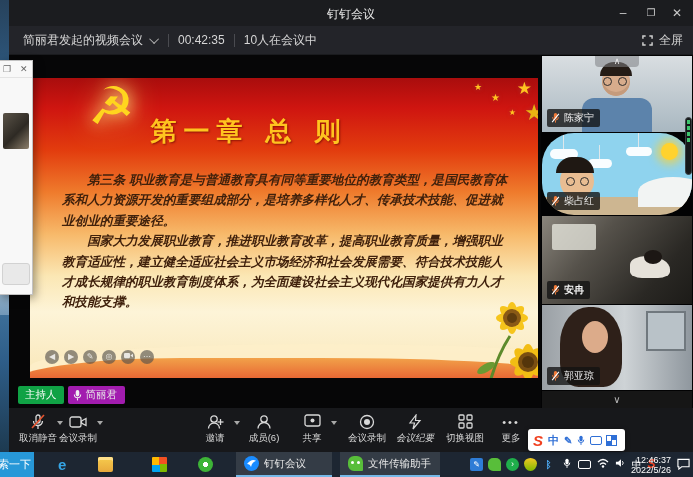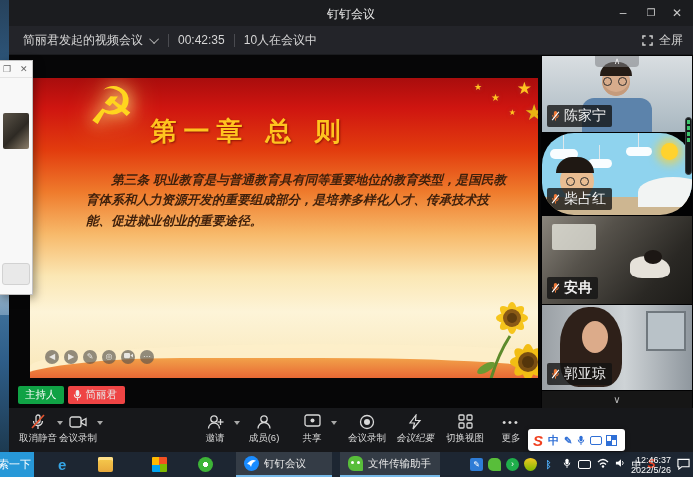--- a/index.html
+++ b/index.html
@@ -42,47 +42,47 @@
   
   #slide { left:21px; top:23px; width:508px; height:300px; overflow:hidden;
     background:linear-gradient(180deg,#a90d0d 0%,#cf1510 10%,#e23c0e 24%,#ef7b2c 38%,
       #f7b96a 52%,#fbe7b4 66%,#fdf4d8 78%,#f9e7b8 100%); }
   #slide-title { position:absolute; left:0; right:70px; top:36px; text-align:center;
     color:#ffc41f; font-size:26px; font-weight:bold; letter-spacing:7px;
     font-family:"DejaVu Serif", serif; text-shadow:1px 1px 2px rgba(90,0,0,.6); }
   .slide-body { position:absolute; left:32px; right:26px; top:92px;
     color:#40210c; font-size:12.6px; line-height:1.62; font-weight:bold; font-style:italic;
     font-family:"DejaVu Serif", serif; }
-  .slide-body p { text-indent:2em;margin-left:24px; }
+  .slide-body p { text-indent:2em; }
   #party-emblem { position:absolute; left:58px; top:-2px; font-size:52px; color:#ffd51e;
     text-shadow:0 0 16px #ffe98a, 0 0 30px #ffdf5e; }
   .star { position:absolute; color:#ffc41f; text-shadow:0 0 4px #a33; }
   #sunflowers { position:absolute; right:-8px; bottom:-6px; }
   .wave1 { position:absolute; left:0; right:0; bottom:0; height:34px;
     background:#fdeec9; border-radius:100% 80% 0 0 / 120% 50% 0 0; opacity:.9; }
   .wave2 { position:absolute; left:-20px; right:-20px; bottom:-6px; height:26px;
     background:linear-gradient(180deg,#f2a149,#e4572e); border-radius:50% 70% 0 0 / 160% 90% 0 0; }
 
   
   #share-controls { position:absolute; left:36px; top:295px; display:flex; gap:5px; }
   .sc-btn { width:14px; height:14px; border-radius:50%; background:rgba(80,78,74,.62);
     color:#e8e6e2; font-size:8px; line-height:14px; text-align:center; cursor:pointer; }
 
   
   #host-badges { position:absolute; left:9px; top:331px; display:flex; gap:4px; align-items:center; }
   #role-badge { background:#10a245; color:#fff; font-size:10.5px; padding:2px 7px; border-radius:2px; }
-  #host-name-badge { background:#ef4444; color:#e9e9e9; font-size:10.5px; padding:2px 8px 2px 5px;
+  #host-name-badge { background:#a21caf; color:#e9e9e9; font-size:10.5px; padding:2px 8px 2px 5px;
     border-radius:2px; display:flex; align-items:center; gap:4px; }
 
   
   #vstrip { position:absolute; left:532px; top:0; width:152px; height:353px; background:#020203; }
   .tile { position:absolute; left:1px; width:150px; overflow:hidden; cursor:pointer; }
   .name-badge { position:absolute; left:5px; bottom:5px; display:flex; align-items:center; gap:4px;
     background:rgba(18,18,18,.78); border-radius:2px; padding:2px 6px 2px 4px;
-    color:#f0f0f0; font-size:14px; }
+    color:#f0f0f0; font-size:10px; }
   .collapse-tab { position:absolute; left:53px; top:0; width:44px; height:11px;
     background:rgba(125,128,131,.55); border-radius:0 0 4px 4px; text-align:center;
     color:#e8e8e8; font-size:9px; line-height:10px; cursor:pointer; }
   #audio-meter { position:absolute; right:1px; top:62px; width:7px; height:58px;
     background:#15181a; border:1px solid #3a3f42; border-radius:4px; overflow:hidden; }
   #audio-meter .lvl { position:absolute; left:1px; right:1px; top:2px; height:22px;
     background:repeating-linear-gradient(180deg,#3ec46d 0 4px,#15181a 4px 6px); }
   #toast { position:absolute; left:587px; top:310px; width:94px; height:19px;
     background:rgba(28,28,30,.94); border-radius:3px; color:#fff; font-size:10.5px;
     text-align:center; line-height:19px; }
@@ -196,20 +196,21 @@
         <span class="star" style="right:6px; top:0; font-size:17px;">★</span>
         <span class="star" style="right:38px; top:14px; font-size:10px;">★</span>
         <span class="star" style="right:22px; top:30px; font-size:8px;">★</span>
         <span class="star" style="right:56px; top:4px; font-size:9px;">★</span>
         <span class="star" style="right:-6px; top:22px; font-size:22px; color:#e8B512;">★</span>
         <div class="wave1"></div>
         <div class="wave2"></div>
         <div id="slide-title">第一章 总  则</div>
         <div class="slide-body">
           <p>第三条 职业教育是与普通教育具有同等重要地位的教育类型，是国民教育体系和人力资源开发的重要组成部分，是培养多样化人才、传承技术技能、促进就业创业的重要途径。</p>
+          <p>国家大力发展职业教育，推进职业教育改革，提高职业教育质量，增强职业教育适应性，建立健全适应社会主义市场经济和社会发展需要、符合技术技能人才成长规律的职业教育制度体系，为全面建设社会主义现代化国家提供有力人才和技能支撑。</p>
         </div>
         <svg id="sunflowers" width="96" height="100" viewBox="0 0 96 100">
           <g transform="translate(62,34)">
             <g fill="#f6c51d">
                 <ellipse rx="6" ry="16"></ellipse>
                 <ellipse rx="6" ry="16" transform="rotate(45)"></ellipse>
                 <ellipse rx="6" ry="16" transform="rotate(90)"></ellipse>
                 <ellipse rx="6" ry="16" transform="rotate(135)"></ellipse>
               </g>
             <circle r="9" fill="#8a5a16"></circle>

